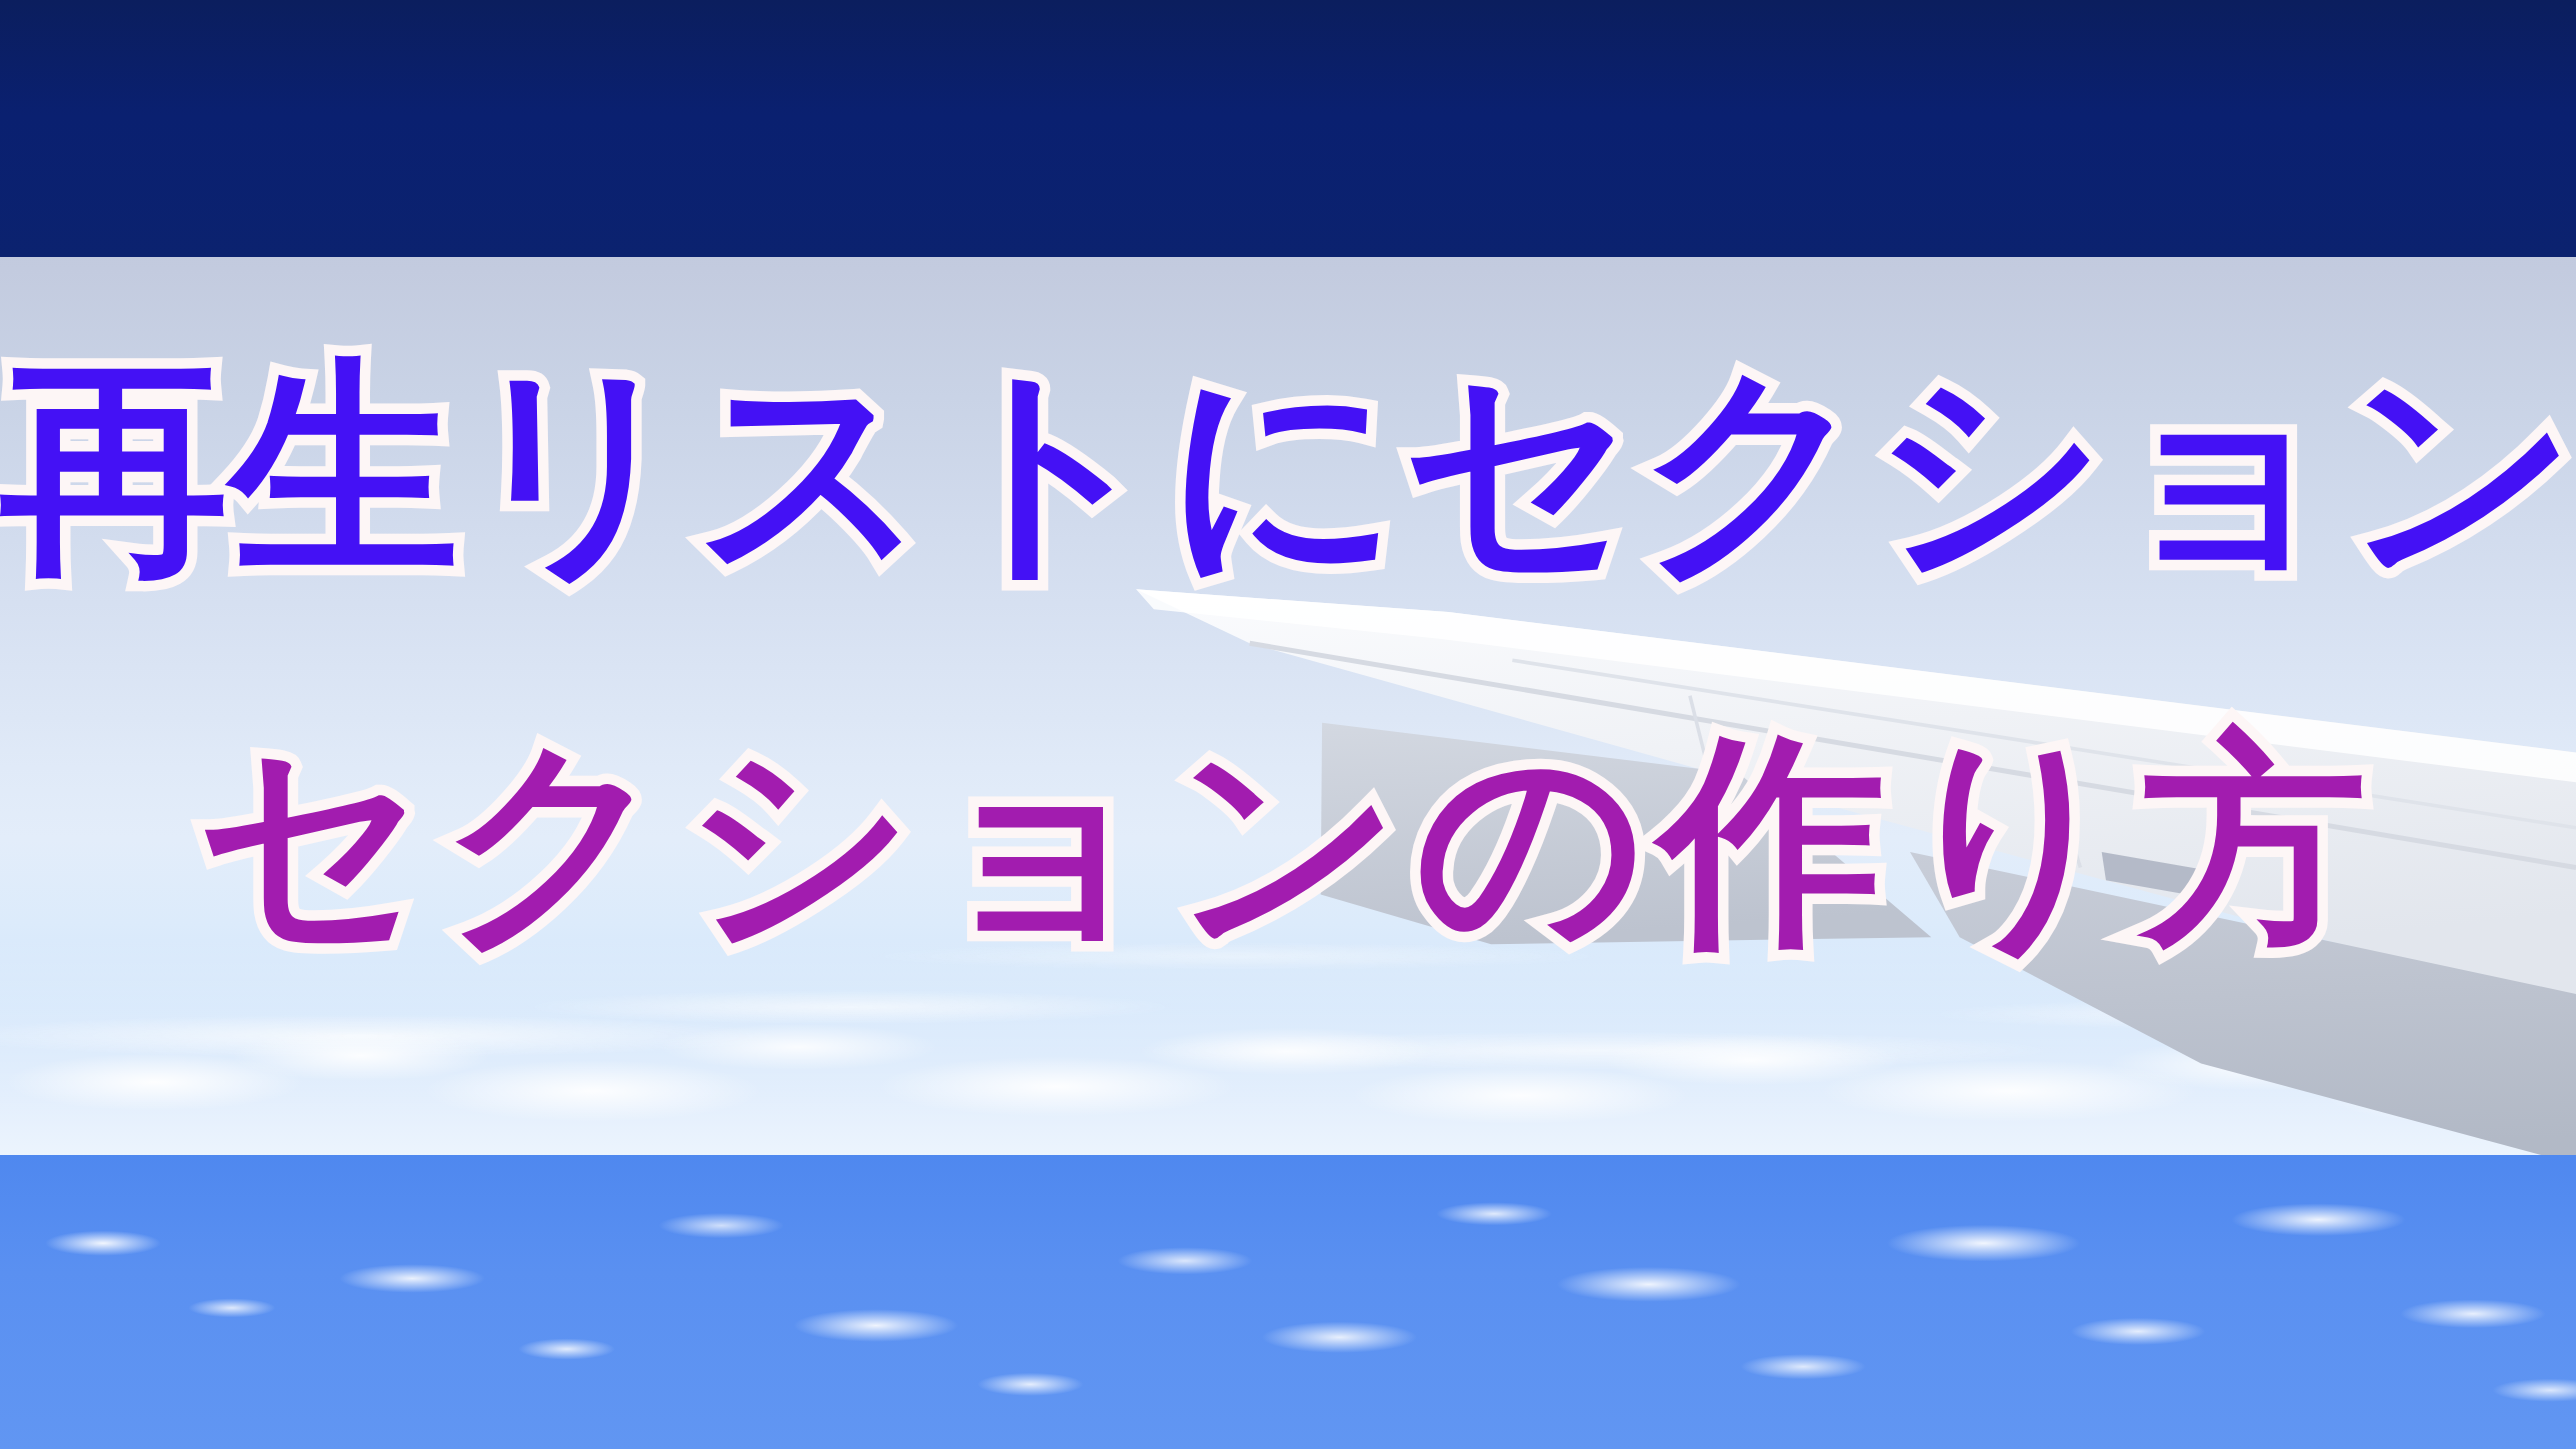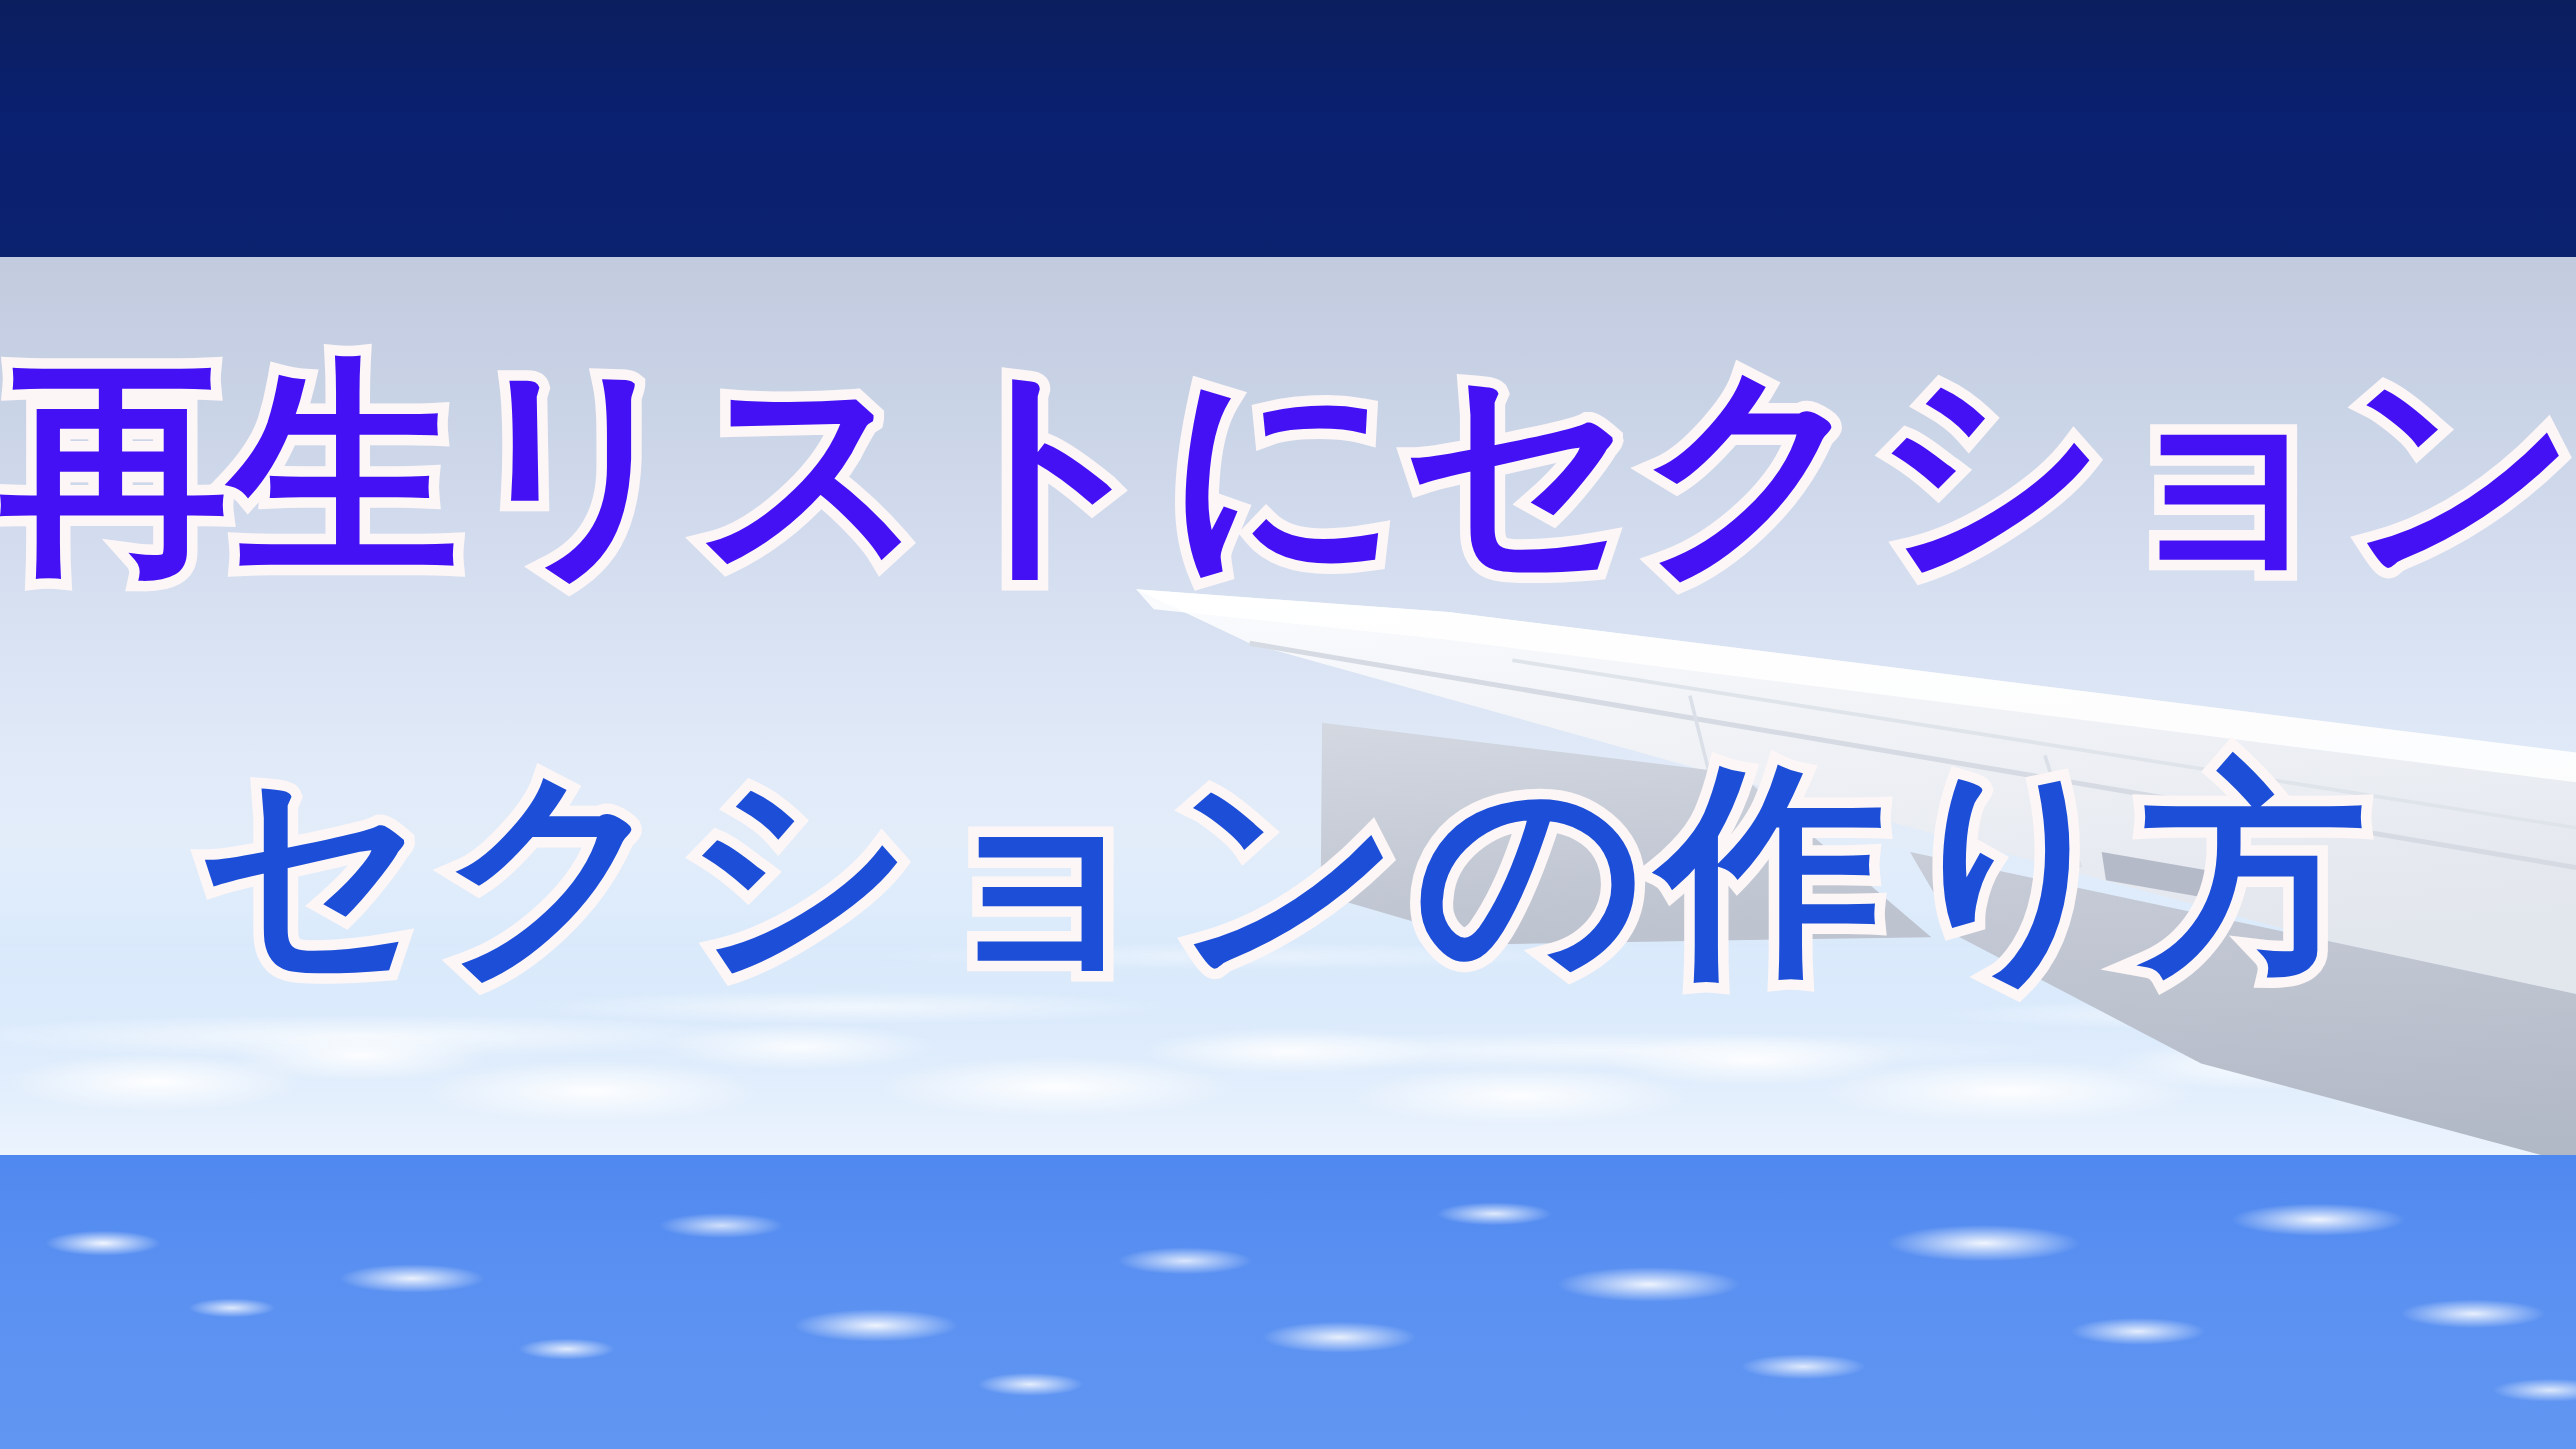--- a/index.html
+++ b/index.html
@@ -139,23 +139,23 @@
 
   .headline-primary{
     top:354px;
     font-size:229px;
     color:#4411f5;
     -webkit-text-stroke:21px #fdf6f6;
     paint-order:stroke fill;
   }
 
   .headline-secondary{
-    top:758px;
+    top:728px;
     font-size:226px;
-    color:#1d4ed8;
+    color:#a21caf;
     -webkit-text-stroke:21px #fdf6f6;
     paint-order:stroke fill;
     letter-spacing:.055em;
   }
 </style>
 </head>
 <body>
 
 <div id="thumbnail">
 

